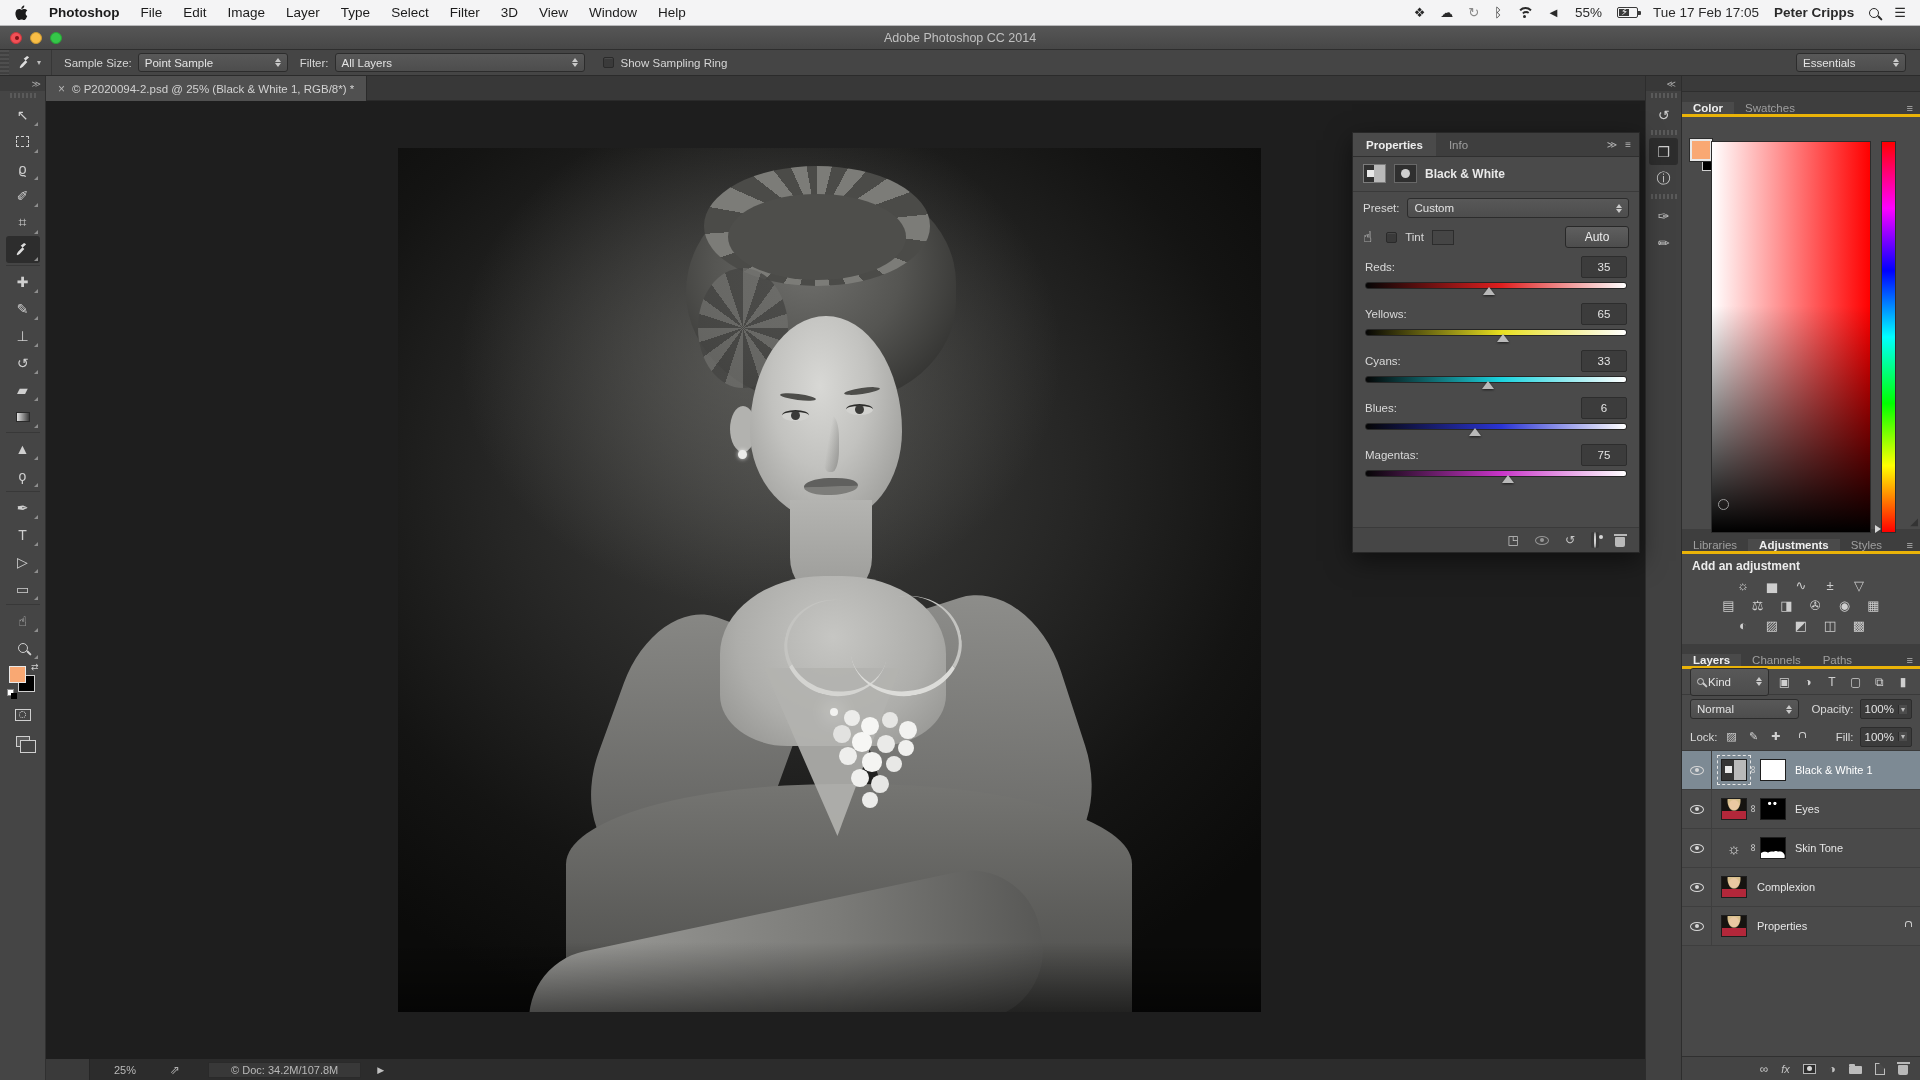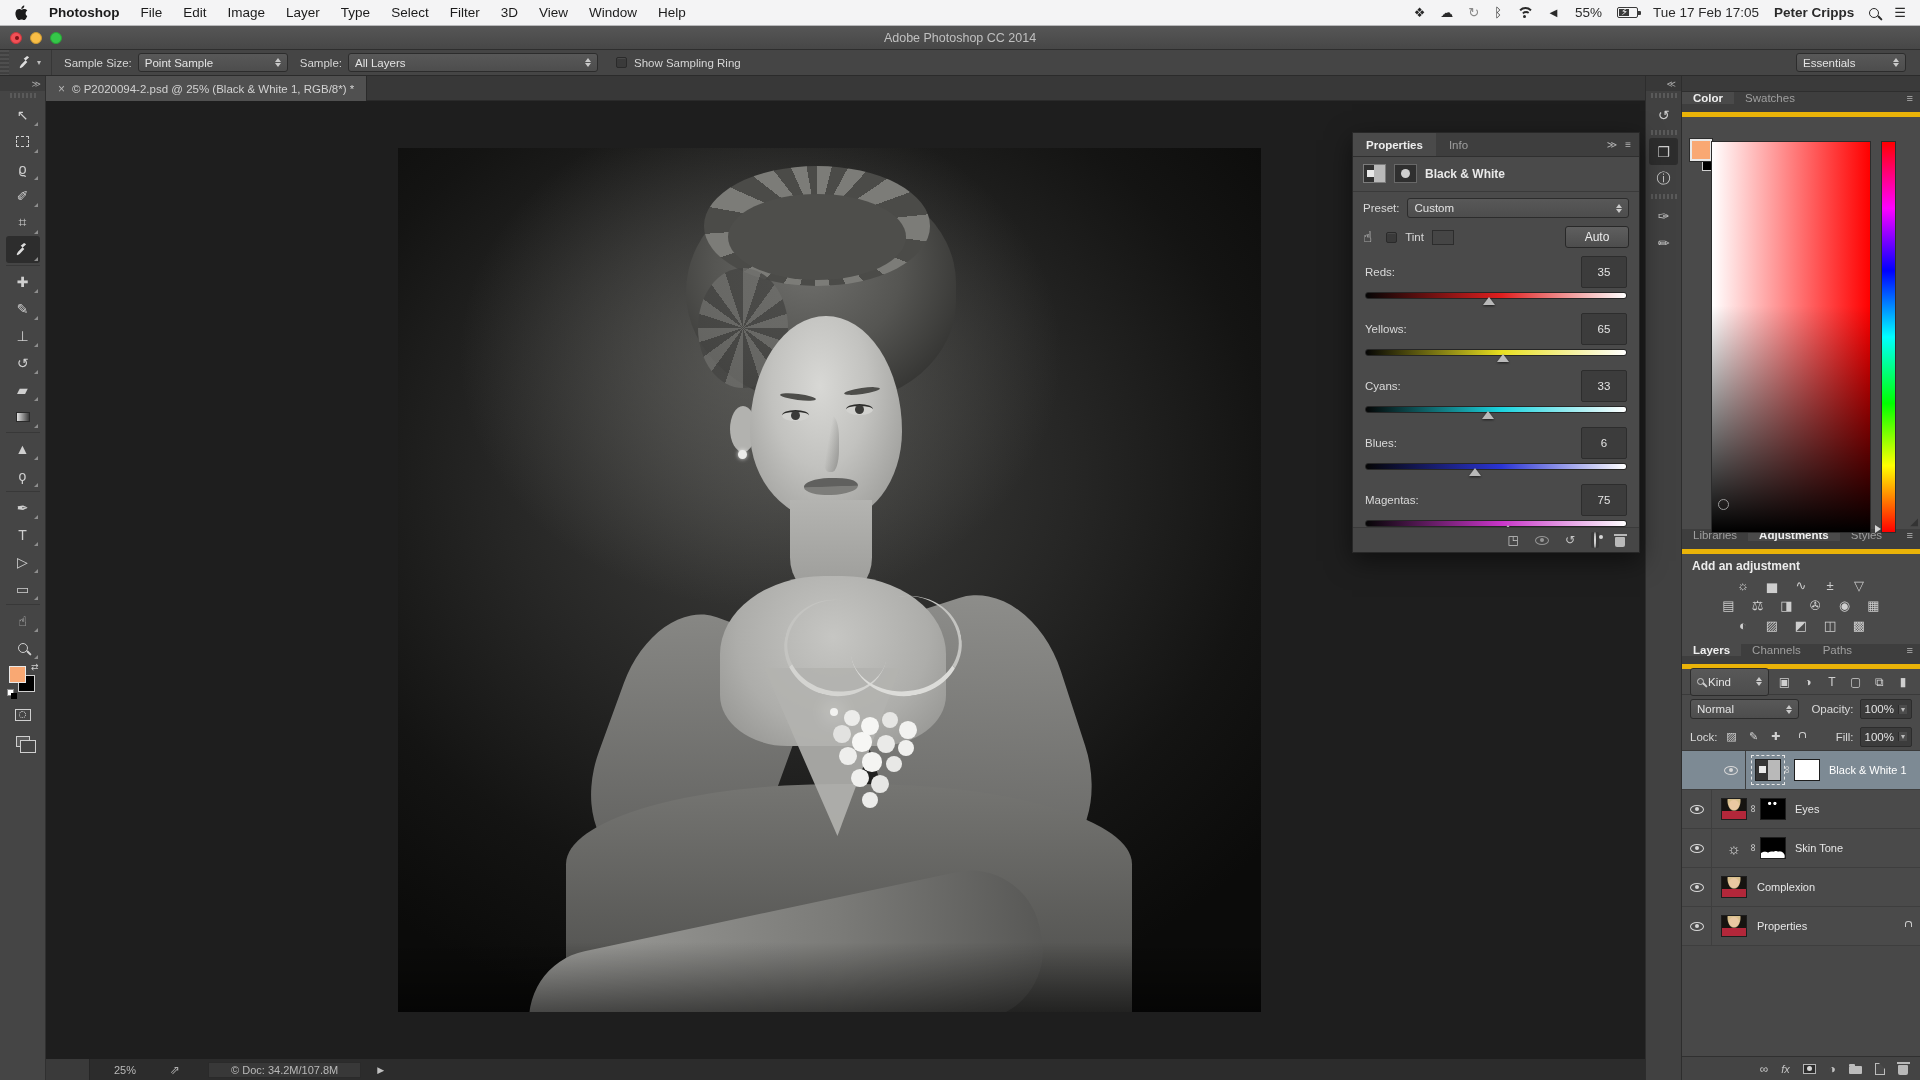--- a/index.html
+++ b/index.html
@@ -186,21 +186,21 @@
   .p-sep { height:1px; background:#3a3a3a; margin:2px 0 6px; }
   .p-row { display:flex; align-items:center; padding:0 10px; margin-bottom:8px; }
   .p-row .combo { flex:1; margin-left:8px; height:20px; }
   .scrub-hand { font-size:15px; color:#e0e0e0; }
   .tint-swatch { width:22px; height:15px; background:#454545; border:1px solid #2c2c2c; margin-left:8px; }
   .auto-btn { margin-left:auto; width:64px; height:22px; border:1px solid #282828; border-radius:3px;
     background:linear-gradient(#5f5f5f,#4d4d4d); color:#ececec; display:flex; align-items:center;
     justify-content:center; font-size:12px; }
   .slider { padding:0 12px; margin-bottom:6px; }
   .s-head { display:flex; align-items:center; justify-content:space-between; margin-bottom:4px; }
-  .s-val { width:46px; height:32px; background:#3c3c3c; border:1px solid #2d2d2d; border-radius:2px;
+  .s-val { width:46px; height:22px; background:#3c3c3c; border:1px solid #2d2d2d; border-radius:2px;
     display:flex; align-items:center; justify-content:center; color:#e4e4e4; }
   .trackwrap { position:relative; height:15px; }
   .track { position:absolute; left:0; right:0; top:0; height:7px; border-radius:3px;
     border:1px solid #262626; }
   .thumb { position:absolute; top:5px; transform:translateX(-50%); width:0; height:0;
     border:6px solid transparent; border-bottom:8px solid #b9b9b9; border-top-width:0;
     filter:drop-shadow(0 1px 1px rgba(0,0,0,.6)); }
   .p-bottom { position:absolute; left:0; right:0; bottom:0; height:25px; border-top:1px solid #3a3a3a;
     background:#464646; display:flex; align-items:center; justify-content:flex-end; gap:16px;
     padding-right:14px; color:#c6c6c6; font-size:12px; }
@@ -212,21 +212,21 @@
     align-items:center; color:#cdcdcd; }
   .rd-head { width:100%; height:15px; background:#383838; color:#a8a8a8; font-size:9px;
     display:flex; align-items:center; justify-content:flex-end; padding-right:5px; }
   .rd-ico { width:29px; height:27px; display:flex; align-items:center; justify-content:center; font-size:14px; }
   .rd-ico.active { background:#2d2d2d; border-radius:3px; }
 
   
   .rightpanels { position:absolute; left:1682px; top:76px; width:238px; bottom:0; background:#4a4a4a;
     color:#d9d9d9; font-size:11.5px; display:flex; flex-direction:column; }
   .rp-topstrip { height:16px; background:#3a3a3a; border-bottom:1px solid #2e2e2e; }
-  .panel-tabs { height:25px; background:#3e3e3e; display:flex; align-items:flex-start; border-bottom:5px solid #eab308; }
+  .panel-tabs { height:25px; background:#3e3e3e; display:flex; align-items:flex-end; border-bottom:3px solid #eab308; }
   .panel-tab { padding:0 11px; display:flex; align-items:center; color:#9f9f9f; }
   .panel-tab.active { background:#4a4a4a; color:#efefef; font-weight:bold; }
   .panel-menu { margin-left:auto; display:flex; align-items:center; padding-right:7px; color:#b5b5b5; font-size:11px; }
 
   
   .colorbody { position:relative; height:412px; }
   .cp-fgbg { position:absolute; left:8px; top:22px; width:36px; height:36px; }
   .cp-fgbg .bgc { position:absolute; left:12px; top:12px; width:20px; height:20px; background:#000; border:1px solid #d0d0d0; }
   .cp-fgbg .fgc { position:absolute; left:0; top:0; width:22px; height:22px; border:2px solid #e8e8e8; outline:1px solid #2c2c2c; }
   .cp-field { position:absolute; left:29px; top:24px; width:160px; height:392px; border:1px solid #2c2c2c;
@@ -255,21 +255,21 @@
   .flt-ico { color:#cfcfcf; font-size:12px; width:19px; text-align:center; }
   .lp-blend { height:28px; }
   .blend-combo { width:118px; height:20px; }
   .num-combo { height:20px; background:#3c3c3c; border:1px solid #2c2c2c; border-radius:2px;
     display:flex; align-items:center; padding:0 4px; gap:4px; color:#e4e4e4; }
   .num-combo .da { font-size:8px; color:#bbb; background:#4c4c4c; padding:0 2px; border-left:1px solid #2c2c2c; }
   .lp-lock { height:28px; border-bottom:1px solid #3a3a3a; }
   .lock-ico { color:#cfcfcf; font-size:11px; width:16px; text-align:center; }
   .layerlist { }
   .layer { height:39px; display:flex; align-items:center; border-bottom:1px solid #3e3e3e; background:#4a4a4a; }
-  .layer.selected { background:#7d8a94;padding-left:34px; }
+  .layer.selected { background:#7d8a94; }
   .eyecell { width:30px; display:flex; justify-content:center; align-items:center; align-self:stretch;
     border-right:1px solid #3e3e3e; }
   .eye { width:14px; height:9px; border:1px solid #d6d6d6; border-radius:50%; position:relative; }
   .eye::after { content:''; position:absolute; left:4px; top:1.5px; width:4px; height:4px;
     border-radius:50%; background:#d6d6d6; }
   .thumb-wrap { margin-left:8px; position:relative; width:28px; height:24px; display:flex;
     align-items:center; justify-content:center; }
   .thumb-wrap.bracket { outline:1px dashed #e6e6e6; outline-offset:2px; }
   .thumb-bw { width:26px; height:22px; border:1px solid #1e1e1e;
     background:linear-gradient(90deg,#353535 50%, #b9b9b9 50%); position:relative; }
@@ -374,21 +374,21 @@
     <div class="ob-grip"></div>
     <div class="ob-tool">
       <span class="i-dropper"></span>
       <span class="caret">▾</span>
     </div>
     <span class="ob-label">Sample Size:</span>
     <div class="combo" style="width:150px">
       <span>Point Sample</span>
         <span class="dbl"></span>
     </div>
-    <span class="ob-label">Sample:</span>
+    <span class="ob-label">Filter:</span>
     <div class="combo" style="width:250px">
       <span>All Layers</span>
         <span class="dbl"></span>
     </div>
     <span style="width:18px"></span>
     <span class="checkbox"></span>
     <span class="ob-label" style="margin-left:7px">Show Sampling Ring</span>
     <div class="combo ob-right" style="width:110px">
       <span>Essentials</span>
         <span class="dbl"></span>

